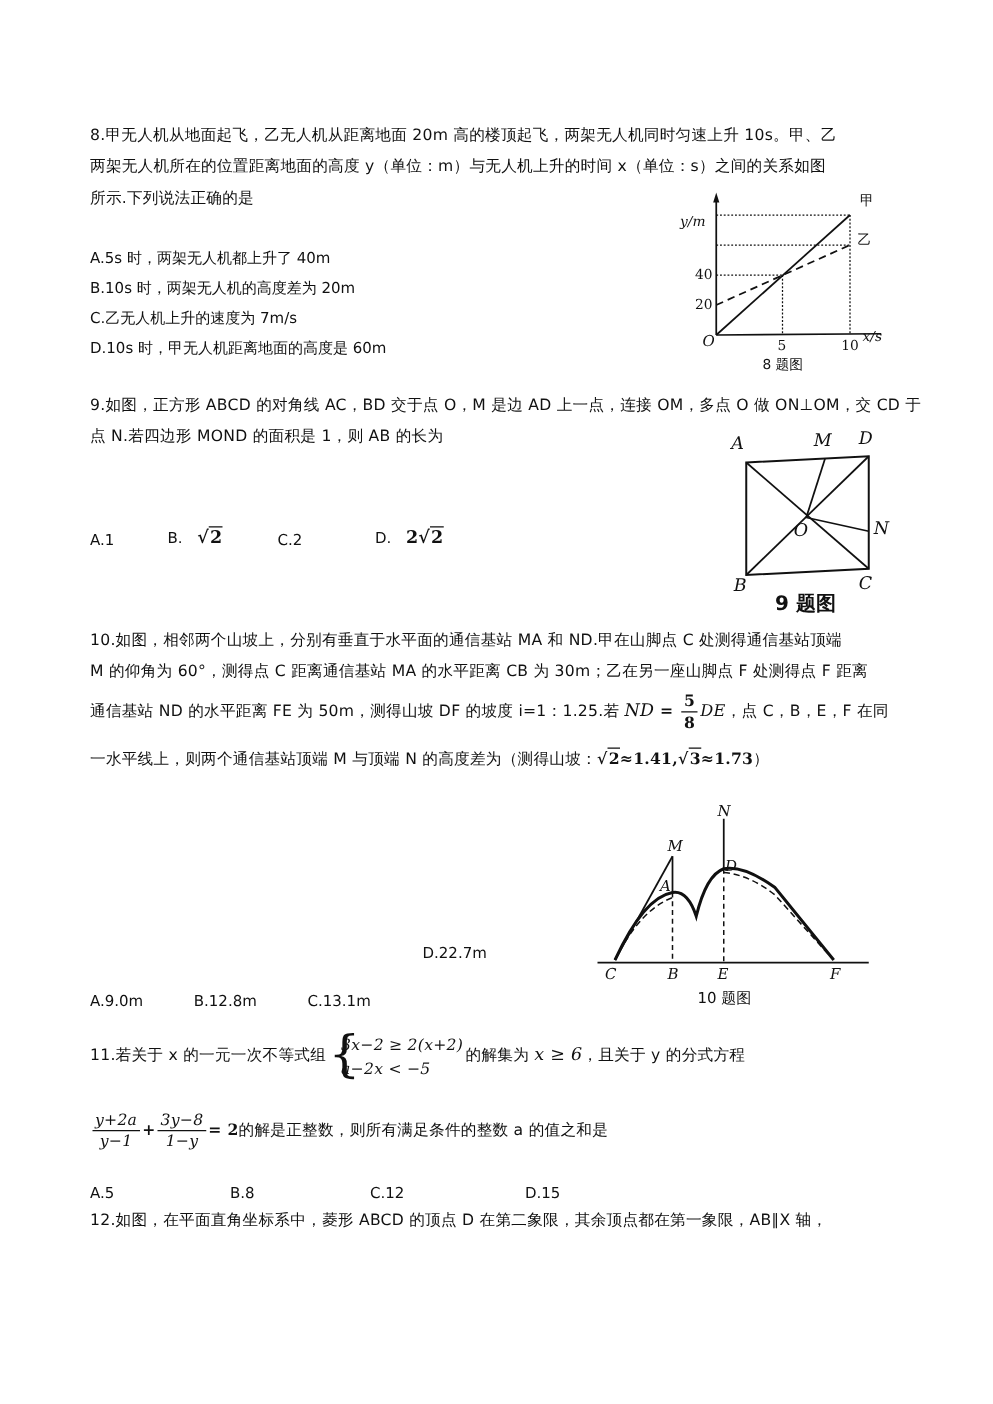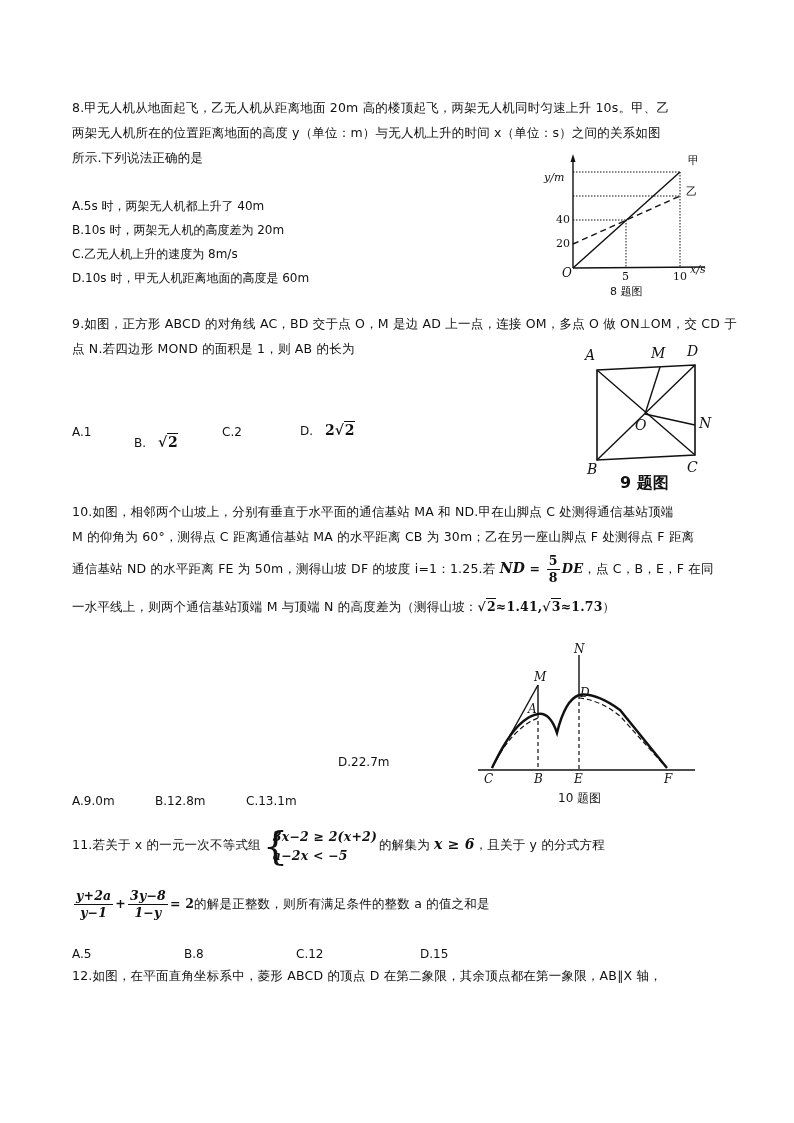--- a/index.html
+++ b/index.html
@@ -1,41 +1,41 @@
 <!DOCTYPE html>
 <html><head>
 <meta charset="utf-8">
 <style>
   html, body { margin: 0; padding: 0; background: #ffffff; }
   body { width: 794px; height: 1123px; position: relative; overflow: hidden;
          font-family: "DejaVu Sans", "Liberation Sans", sans-serif; color: #111; }
   .ln { position: absolute; left: 72px; font-size: 12.5px; line-height: 18px; white-space: nowrap; letter-spacing: 0.2px; }
   .opt { position: absolute; font-size: 12px; line-height: 16px; white-space: nowrap; }
-  .b { font-family: "DejaVu Serif", "Liberation Serif", serif; font-weight: bold; font-style: italic; }
+  .b { font-family: "DejaVu Serif", "Liberation Serif", serif; font-weight: normal; font-style: italic; }
   .bn { font-family: "DejaVu Serif", "Liberation Serif", serif; font-weight: bold; }
   .frac { display: inline-block; vertical-align: middle; text-align: center; margin: 0 2px; }
   .frac .n { display: block; border-bottom: 1.3px solid #111; padding: 0 2px; line-height: 16px; }
   .frac .d { display: block; line-height: 16px; padding: 0 2px; }
   .sqrt { display: inline-block; }
   .sqrt .rad { border-top: 1.3px solid #111; padding-left: 1px; }
   .fig { position: absolute; }
   .sys { display: inline-block; vertical-align: middle; position: relative; padding-left: 10px; margin: 0 2px; }
   .sys .brace { position: absolute; left: 0; top: -2px; font-size: 40px; line-height: 40px; font-weight: 300; }
   .sys .row { display: block; line-height: 19px; }
 </style>
 </head>
 <body>
 
 <div class="ln" style="top:99px">8.甲无人机从地面起飞，乙无人机从距离地面 20m 高的楼顶起飞，两架无人机同时匀速上升 10s。甲、乙</div>
 <div class="ln" style="top:124px">两架无人机所在的位置距离地面的高度 y（单位：m）与无人机上升的时间 x（单位：s）之间的关系如图</div>
 <div class="ln" style="top:149px">所示.下列说法正确的是</div>
 
 <div class="opt" style="left:72px;top:198px">A.5s 时，两架无人机都上升了 40m</div>
 <div class="opt" style="left:72px;top:222px">B.10s 时，两架无人机的高度差为 20m</div>
-<div class="opt" style="left:72px;top:246px">C.乙无人机上升的速度为 8m/s</div>
+<div class="opt" style="left:72px;top:246px">C.乙无人机上升的速度为 7m/s</div>
 <div class="opt" style="left:72px;top:270px">D.10s 时，甲无人机距离地面的高度是 60m</div>
 
 <div class="fig" style="left:530px;top:150px;width:180px;height:150px">
   <svg width="180" height="150" viewBox="0 0 180 150">
 
     <line x1="43" y1="118" x2="175" y2="117" stroke="#111" stroke-width="1.4"></line>
     <line x1="43" y1="118" x2="43" y2="8" stroke="#111" stroke-width="1.4"></line>
     <polygon points="43,4 40.5,12 45.5,12" fill="#111"></polygon>
 
     <line x1="43" y1="22" x2="150" y2="22" stroke="#111" stroke-width="1" stroke-dasharray="1.5,1.5"></line>
@@ -57,21 +57,21 @@
   <span style="position:absolute;left:92px;top:120px;font:11px 'DejaVu Serif',serif">5</span>
   <span style="position:absolute;left:143px;top:120px;font:11px 'DejaVu Serif',serif">10</span>
   <span style="position:absolute;left:160px;top:113px;font:italic 11px 'DejaVu Serif',serif">x/s</span>
   <span style="position:absolute;left:80px;top:134px;font-size:11px">8 题图</span>
 </div>
 
 <div class="ln" style="top:315px">9.如图，正方形 ABCD 的对角线 AC，BD 交于点 O，M 是边 AD 上一点，连接 OM，多点 O 做 ON⊥OM，交 CD 于</div>
 <div class="ln" style="top:340px">点 N.若四边形 MOND 的面积是 1，则 AB 的长为</div>
 
 <div class="opt" style="left:72px;top:424px">A.1</div>
-<div class="opt" style="left:134px;top:434px">
+<div class="opt" style="left:134px;top:422px">
   <span>B.</span>
   <span class="sqrt bn" style="margin-left:8px;font-size:14px">√<span class="rad">2</span></span>
 </div>
 <div class="opt" style="left:222px;top:424px">C.2</div>
 <div class="opt" style="left:300px;top:422px">
   <span>D.</span>
   <span class="bn" style="margin-left:8px;font-size:14px">2</span><span class="sqrt bn" style="font-size:14px">√<span class="rad">2</span></span>
 </div>
 
 <div class="fig" style="left:575px;top:343px;width:145px;height:140px">

